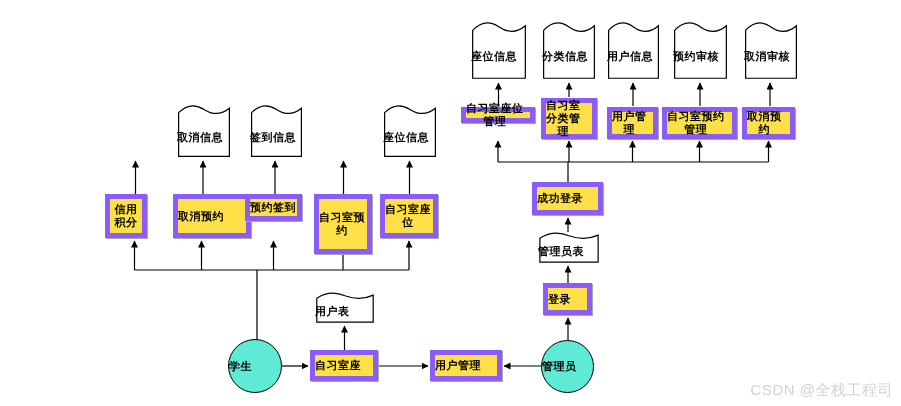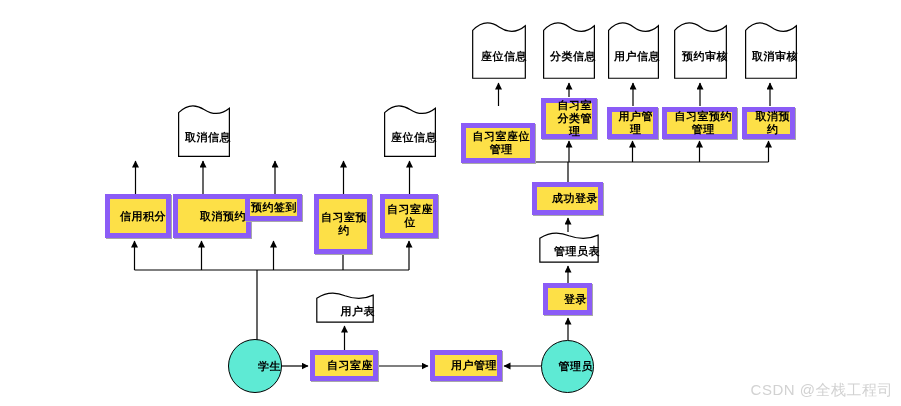--- a/index.html
+++ b/index.html
@@ -2,21 +2,21 @@
 <html><head>
 <meta charset="utf-8">
 <style>
   html,body{margin:0;padding:0;background:#ffffff;}
   #stage{
     position:relative;width:901px;height:406px;background:#fff;overflow:hidden;
     font-family:"Liberation Sans","DejaVu Sans",sans-serif;
   }
   .node{
     position:absolute;box-sizing:border-box;
-    display:flex;align-items:center;justify-content:flex-end;
+    display:flex;align-items:center;justify-content:flex-start;
     text-align:center;font-weight:bold;font-size:11px;line-height:13px;
     color:#000;white-space:pre-line;letter-spacing:0.5px;
   }
   .rect{border:5px solid #8b5cf6;background:#fde047;box-shadow:1px 1px 0 #a8a8a8;}
   .circle{border:1.3px solid #000;border-radius:50%;background:#5eead4;}
   .doc{background:transparent;}
   .doc .doc-outline{position:absolute;left:0;top:0;width:100%;height:100%;}
   .doc .doc-outline path{fill:#fff;stroke:#000;stroke-width:1.2;vector-effect:non-scaling-stroke;}
   .doc .doc-label{position:relative;z-index:1;}
   .doc-lg .doc-label{padding-top:12px;}
@@ -78,28 +78,34 @@
     <line x1="378" y1="366" x2="428" y2="366" marker-end="url(#arr)"></line>
     <line x1="541" y1="366" x2="504" y2="366" marker-end="url(#arr)"></line>
   </svg>
 
   <div class="node doc doc-lg" style="left:177px;top:104px;width:54px;height:54px">
     <svg class="doc-outline" viewBox="0 0 100 100" preserveAspectRatio="none">
         <path d="M3,97 L3,16 Q25,-6 50,10 Q75,26 97,8 L97,97 Z"></path>
       </svg>
     <span class="doc-label">取消信息</span>
   </div>
+  <div class="node doc doc-lg" style="left:250px;top:104px;width:53px;height:54px">
+    <svg class="doc-outline" viewBox="0 0 100 100" preserveAspectRatio="none">
+        <path d="M3,97 L3,16 Q25,-6 50,10 Q75,26 97,8 L97,97 Z"></path>
+      </svg>
+    <span class="doc-label">签到信息</span>
+  </div>
   <div class="node doc doc-lg" style="left:383px;top:104px;width:54px;height:54px">
     <svg class="doc-outline" viewBox="0 0 100 100" preserveAspectRatio="none">
         <path d="M3,97 L3,16 Q25,-6 50,10 Q75,26 97,8 L97,97 Z"></path>
       </svg>
     <span class="doc-label">座位信息</span>
   </div>
 
-  <div class="node rect" style="left:105px;top:194px;width:66px;height:44px">信用积分</div>
+  <div class="node rect" style="left:105px;top:194px;width:42px;height:44px">信用积分</div>
   <div class="node rect" style="left:173px;top:194px;width:78px;height:44px">取消预约</div>
   <div class="node rect" style="left:245px;top:194px;width:57px;height:27px">预约签到</div>
   <div class="node rect" style="left:314px;top:194px;width:58px;height:60px">自习室预
 约</div>
   <div class="node rect" style="left:380px;top:194px;width:58px;height:44px">自习室座
 位</div>
 
   <div class="node doc doc-lg" style="left:471px;top:21px;width:56px;height:59px">
     <svg class="doc-outline" viewBox="0 0 100 100" preserveAspectRatio="none">
         <path d="M3,97 L3,16 Q25,-6 50,10 Q75,26 97,8 L97,97 Z"></path>
@@ -124,21 +130,21 @@
       </svg>
     <span class="doc-label">预约审核</span>
   </div>
   <div class="node doc doc-lg" style="left:744px;top:21px;width:54px;height:59px">
     <svg class="doc-outline" viewBox="0 0 100 100" preserveAspectRatio="none">
         <path d="M3,97 L3,16 Q25,-6 50,10 Q75,26 97,8 L97,97 Z"></path>
       </svg>
     <span class="doc-label">取消审核</span>
   </div>
 
-  <div class="node rect" style="left:461px;top:123px;width:74px;height:40px">自习室座位
+  <div class="node rect" style="left:461px;top:107px;width:74px;height:16px">自习室座位
 管理</div>
   <div class="node rect" style="left:541px;top:98px;width:56px;height:41px">自习室
 分类管
 理</div>
   <div class="node rect" style="left:607px;top:107px;width:51px;height:32px">用户管
 理</div>
   <div class="node rect" style="left:662px;top:107px;width:75px;height:32px">自习室预约
 管理</div>
   <div class="node rect" style="left:742px;top:107px;width:53px;height:32px">取消预
 约</div>

